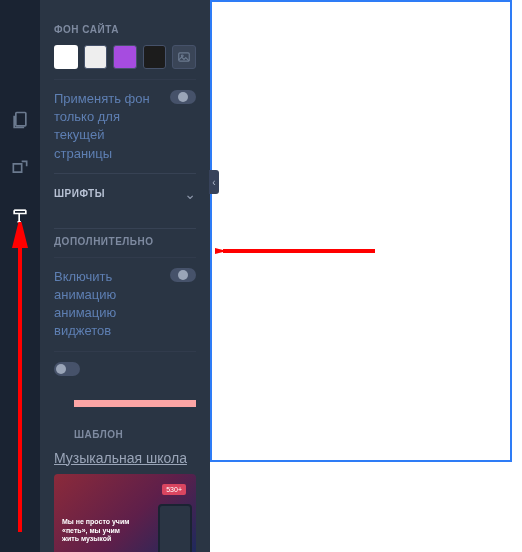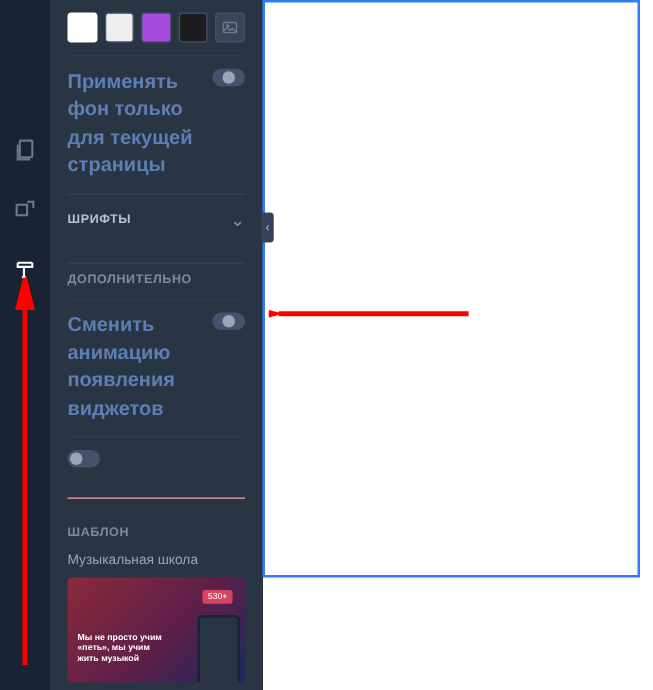--- a/index.html
+++ b/index.html
@@ -70,24 +70,23 @@
     display: flex;
     justify-content: space-between;
     align-items: flex-start;
     gap: 8px;
     padding: 10px 0;
     border-top: 1px solid #37425480;
   }
   .row:first-of-type { border-top: none; }
   .row-label {
     color: #5e7fb3;
-    font-size: 16px;
+    font-size: 13px;
     line-height: 1.4;
     flex: 1;
-    font-weight: bold;
   }
   .row-label.muted { color: #8a94a8; }
 
   .toggle {
     position: relative;
     width: 26px; height: 14px;
     background: #46526a;
     border-radius: 10px;
     cursor: pointer;
     flex-shrink: 0;
@@ -115,21 +114,21 @@
   }
   .section-header .title {
     color: #b8c2d4;
     font-size: 10px;
     font-weight: 700;
     letter-spacing: 0.5px;
     text-align: center;
   }
   .chev { color: #8a94a8; font-size: 14px; }
 
-  .tpl-name { color: #9aa5b8; font-size: 11px; margin: 6px 0 8px; }
+  .tpl-name { color: #9aa5b8; font-size: 14px; margin: 6px 0 8px; text-decoration: underline; }
   .tpl-preview {
     width: 100%; height: 84px;
     border-radius: 4px;
     background: linear-gradient(135deg, #8b2a3a 0%, #5e1f4a 55%, #1a2a5e 100%);
     position: relative;
     overflow: hidden;
     margin-bottom: 10px;
   }
   .tpl-preview .badge {
     position: absolute; top: 10px; right: 10px;
@@ -218,20 +217,21 @@
       <svg viewBox="0 0 24 24" fill="none" stroke="currentColor" stroke-width="2">
           <path d="M5 5h14"></path>
           <path d="M5 5v4h14V5"></path>
           <path d="M11 9v10"></path>
           <path d="M9 19h4"></path>
         </svg>
     </div>
   </div>
 
   <div class="panel">
+    <div class="section-title">ФОН САЙТА</div>
     <div class="swatches">
       <div class="swatch sw-white selected"></div>
       <div class="swatch sw-light"></div>
       <div class="swatch sw-purple"></div>
       <div class="swatch sw-dark"></div>
       <div class="swatch sw-img">
         <svg width="14" height="14" viewBox="0 0 24 24" fill="none" stroke="currentColor" stroke-width="2">
             <rect x="3" y="5" width="18" height="14" rx="2"></rect>
             <circle cx="9" cy="10" r="1.5"></circle>
             <path d="M3 17l5-5 4 4 3-3 6 6"></path>
@@ -244,28 +244,28 @@
     </div>
 
     <div class="section-header">
       <span class="title">ШРИФТЫ</span>
       <span class="chev">⌄</span>
     </div>
 
     <div class="section-title" style="border-top:1px solid #374254;padding-top:7px;">ДОПОЛНИТЕЛЬНО</div>
 
     <div class="row">
-      <div class="row-label">Сменить анимацию появления виджетов</div>
+      <div class="row-label">Включить анимацию анимацию виджетов</div>
       <div class="toggle mid"></div>
     </div>
     <div class="row">
       <div class="toggle"></div>
     </div>
 
-    <div class="section-title" style="border-top:1px solid #fca5a5;padding-top:22px;">ШАБЛОН</div>
+    <div class="section-title" style="border-top:7px solid #fca5a5;padding-top:22px;margin-left:20px;">ШАБЛОН</div>
     <div class="tpl-name">Музыкальная школа</div>
     <div class="tpl-preview">
       <div class="badge">530+</div>
       <div class="txt">Мы не просто учим «петь», мы учим жить музыкой</div>
       <div class="phone"></div>
     </div>
     <button class="btn">Сменить шаблон</button>
   </div>
 
   <div class="canvas">

